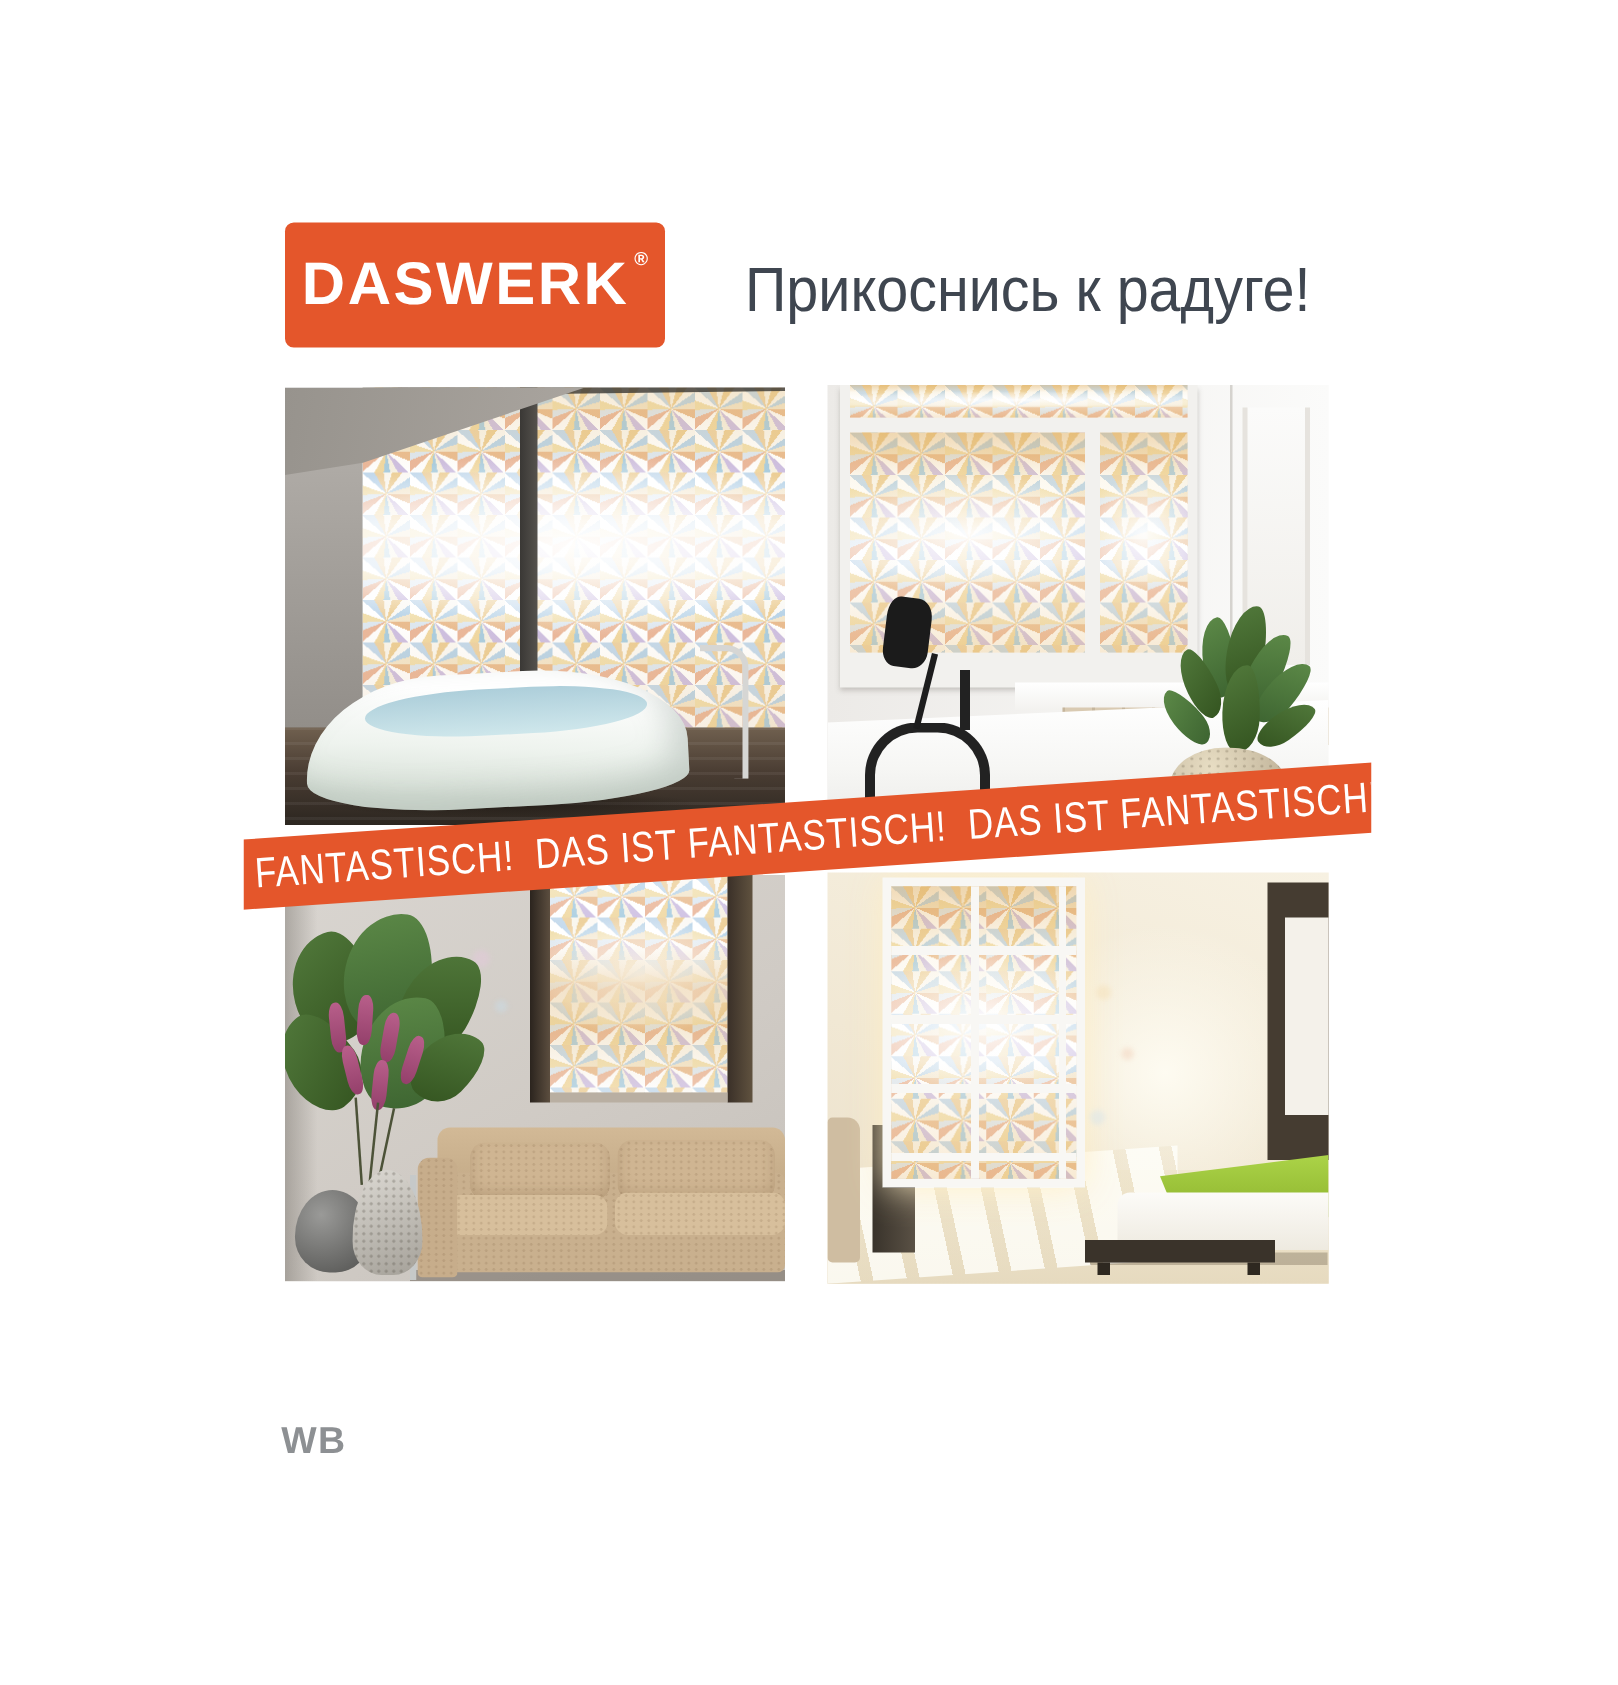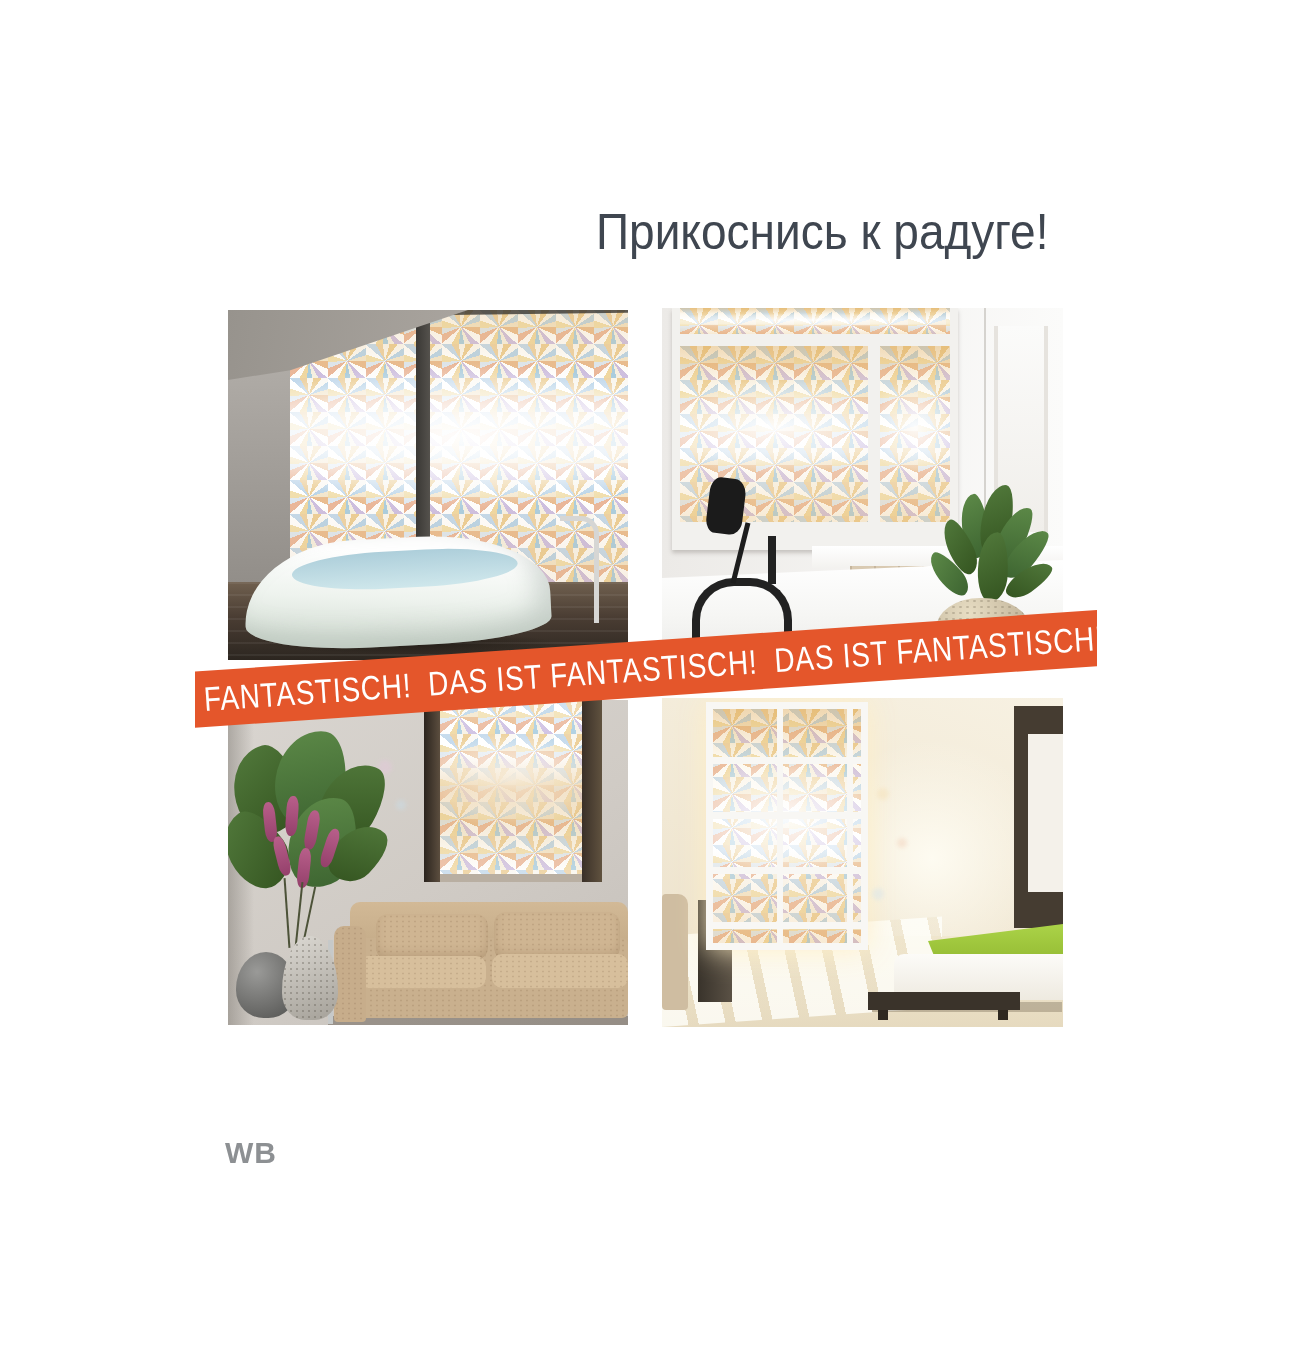--- a/index.html
+++ b/index.html
@@ -149,20 +149,24 @@
 
   
   .wb{position:absolute;left:225px;top:1136px;color:var(--color-watermark,#8d9093);
       font-size:30px;font-weight:700;letter-spacing:1px;}
 </style>
 </head>
 <body>
 
 <div class="canvas">
 
+  <div class="logo">
+    <span class="logo-text">DASWERK</span>
+    <span class="logo-reg">®</span>
+  </div>
   <div class="tagline">Прикоснись к радуге!</div>
 
   <figure class="photo p1">
     <div class="film p1-film"></div>
     <div class="p1-tint"></div>
     <div class="p1-topline"></div>
     <div class="p1-mullion"></div>
     <div class="p1-wall"></div>
     <div class="p1-ceiling"></div>
     <div class="p1-floor"></div>

